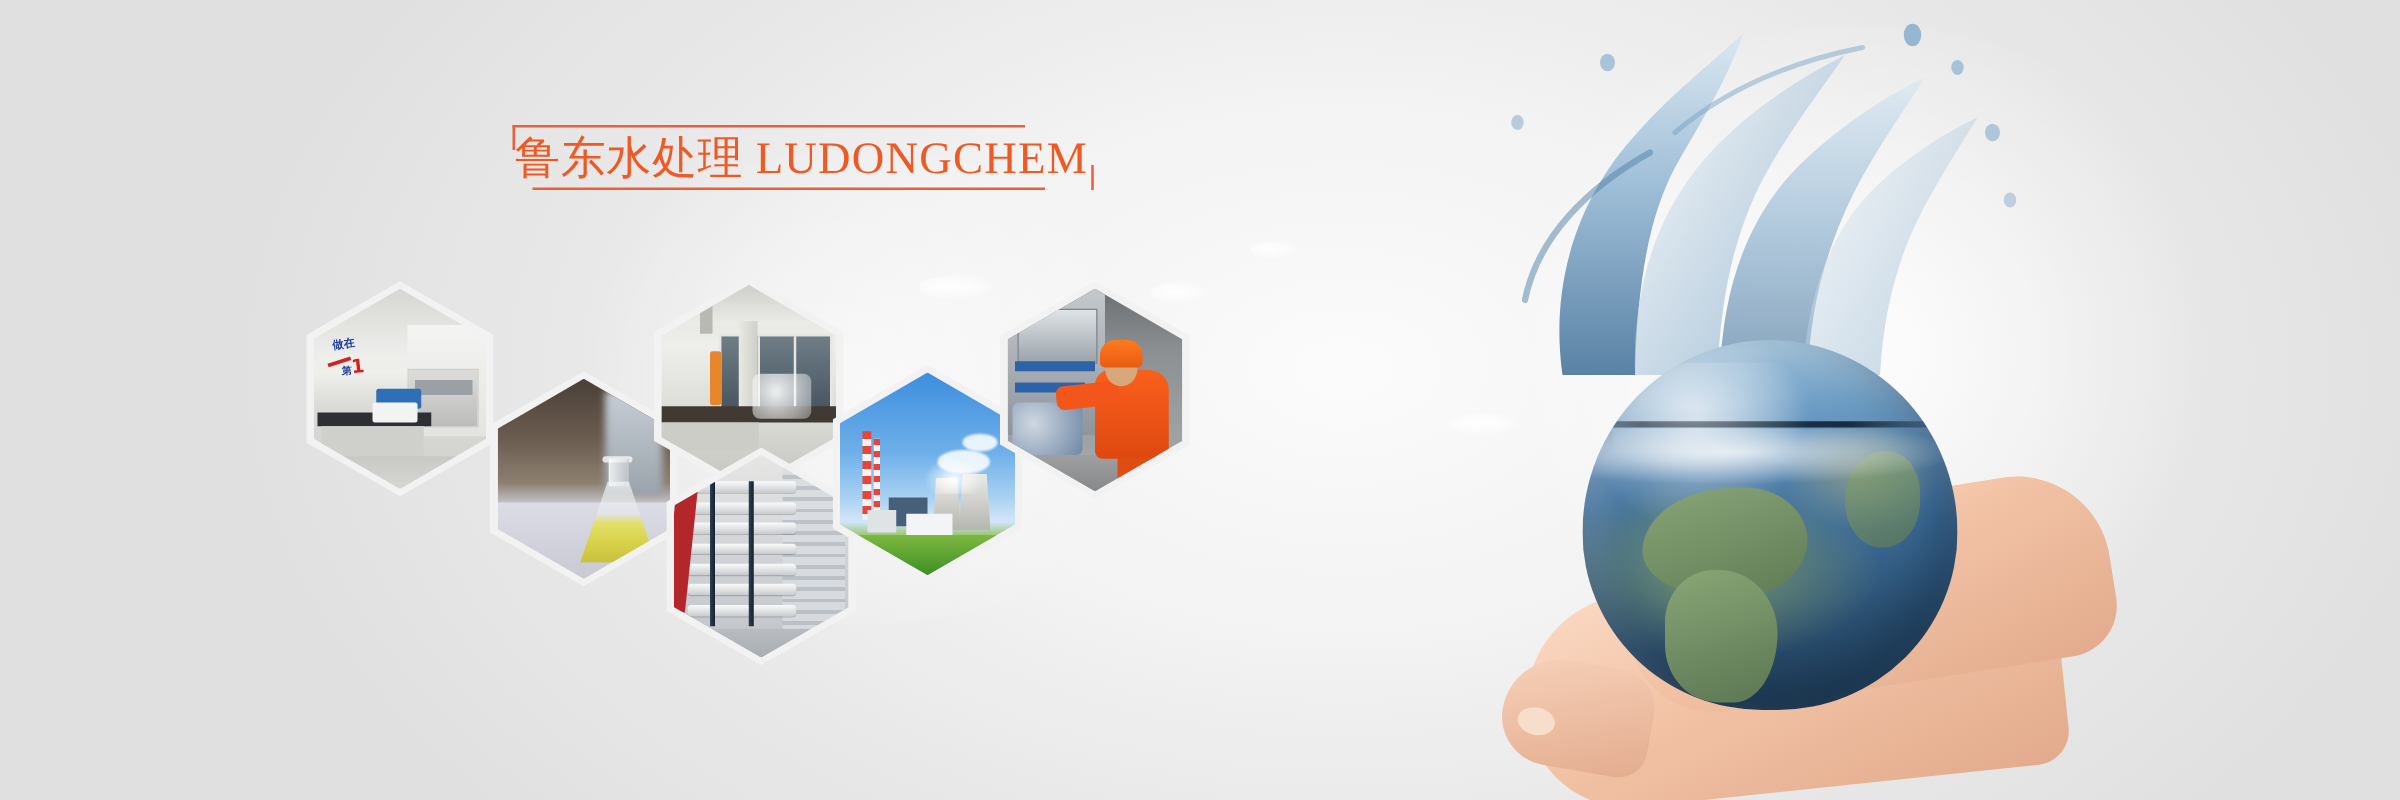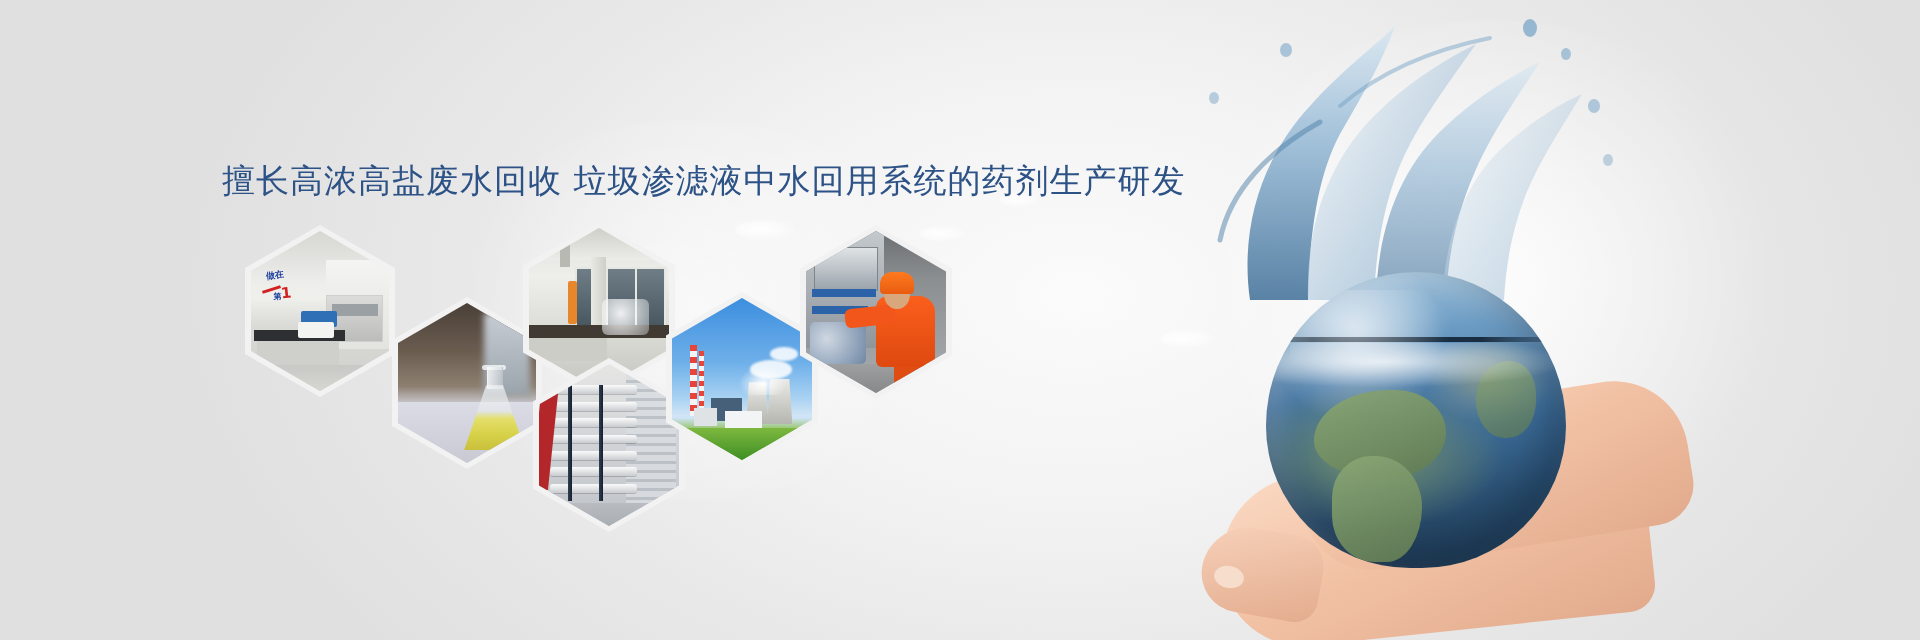--- a/index.html
+++ b/index.html
@@ -185,22 +185,30 @@
   <div class="bloom b1"></div>
   <div class="bloom b2"></div>
   <div class="cloudlet c1"></div>
   <div class="cloudlet c2"></div>
   <div class="cloudlet c3"></div>
   <div class="cloudlet c4"></div>
   <div class="cloudlet c5"></div>
   <div class="cloudlet c6"></div>
   <div class="cloudlet c7"></div>
 
-
-  <div class="subtitle">擅长高浓高盐废水回收 垃圾渗滤液中水回用系统的药剂生产研发</div>
+  <div class="headline">
+    <div class="title-box">
+      <span class="brk brk-top"></span>
+      <span class="brk brk-left"></span>
+      <span class="brk brk-bot"></span>
+      <span class="brk brk-right"></span>
+      <div class="title-text"><span>鲁东水处理</span><span class="en">&nbsp;<span>LUDONGCHEM</span></span></div>
+    </div>
+  </div>
+
 
   <div class="hexwrap">
 
     <div class="hex h1">
       <div class="frame"></div>
       <div class="inner">
         <div class="lab1">
           <div class="ceil"></div>
           <div class="wallR"></div>
           <div class="cab"></div>

